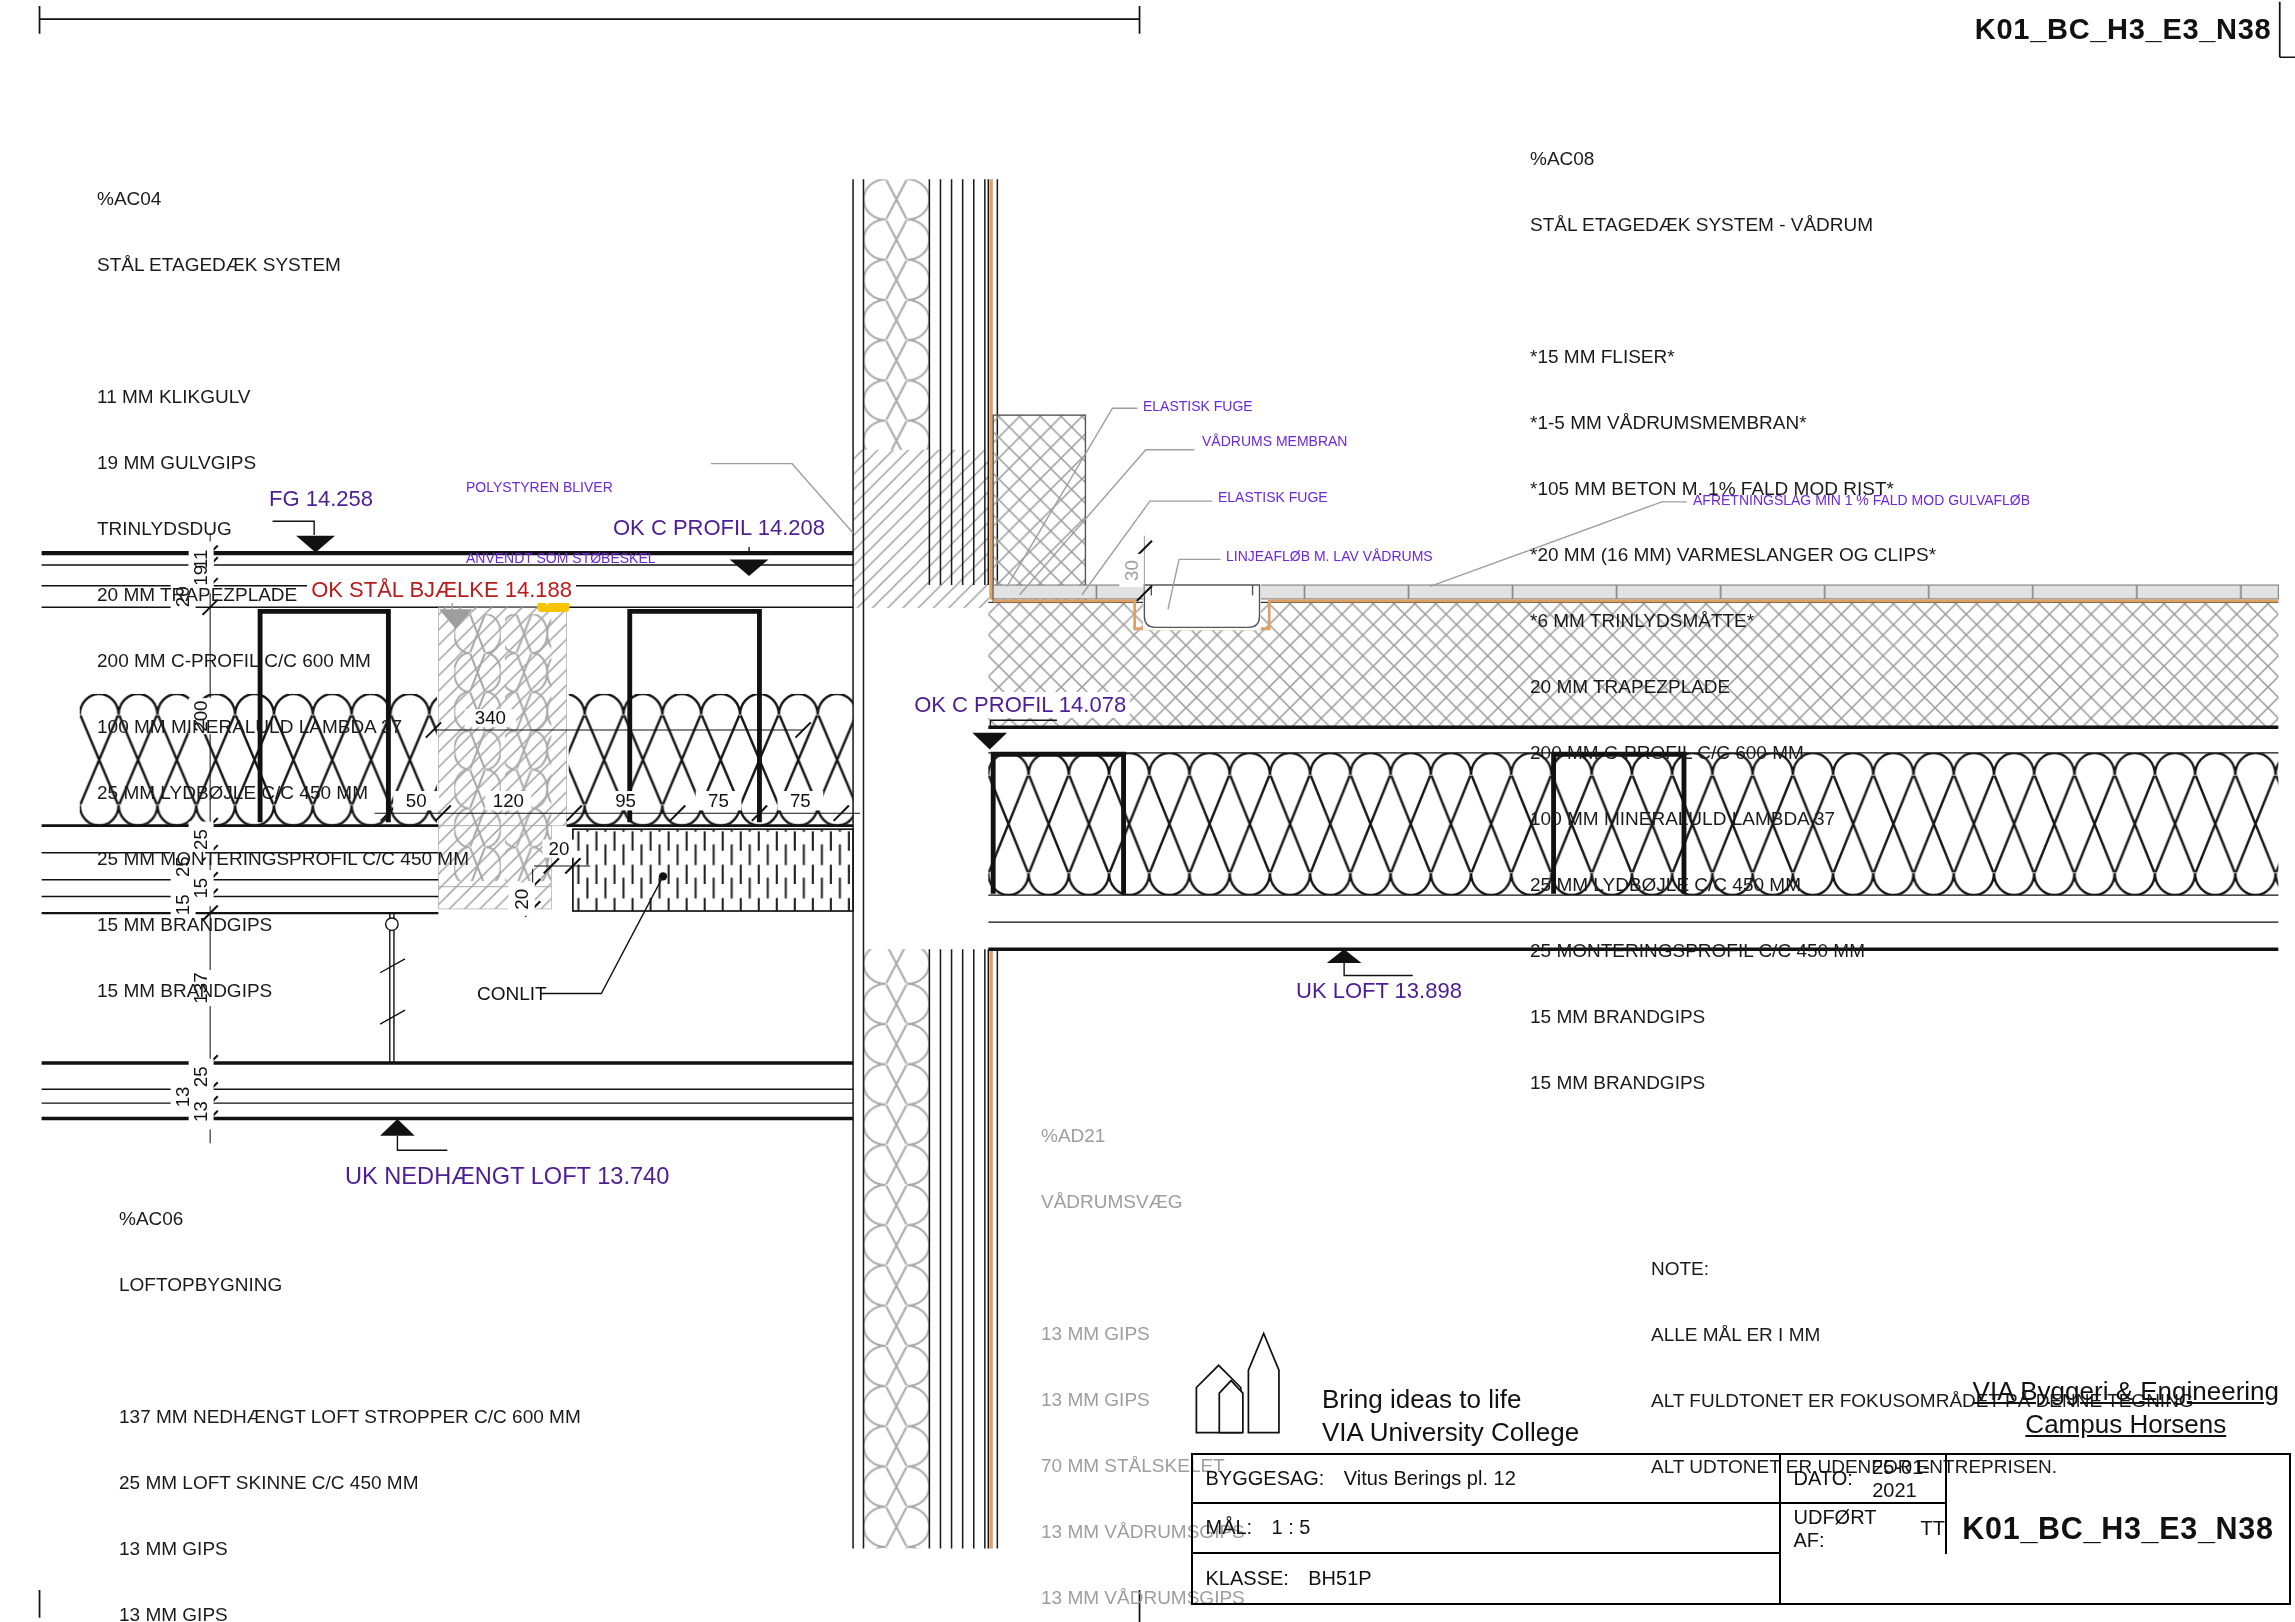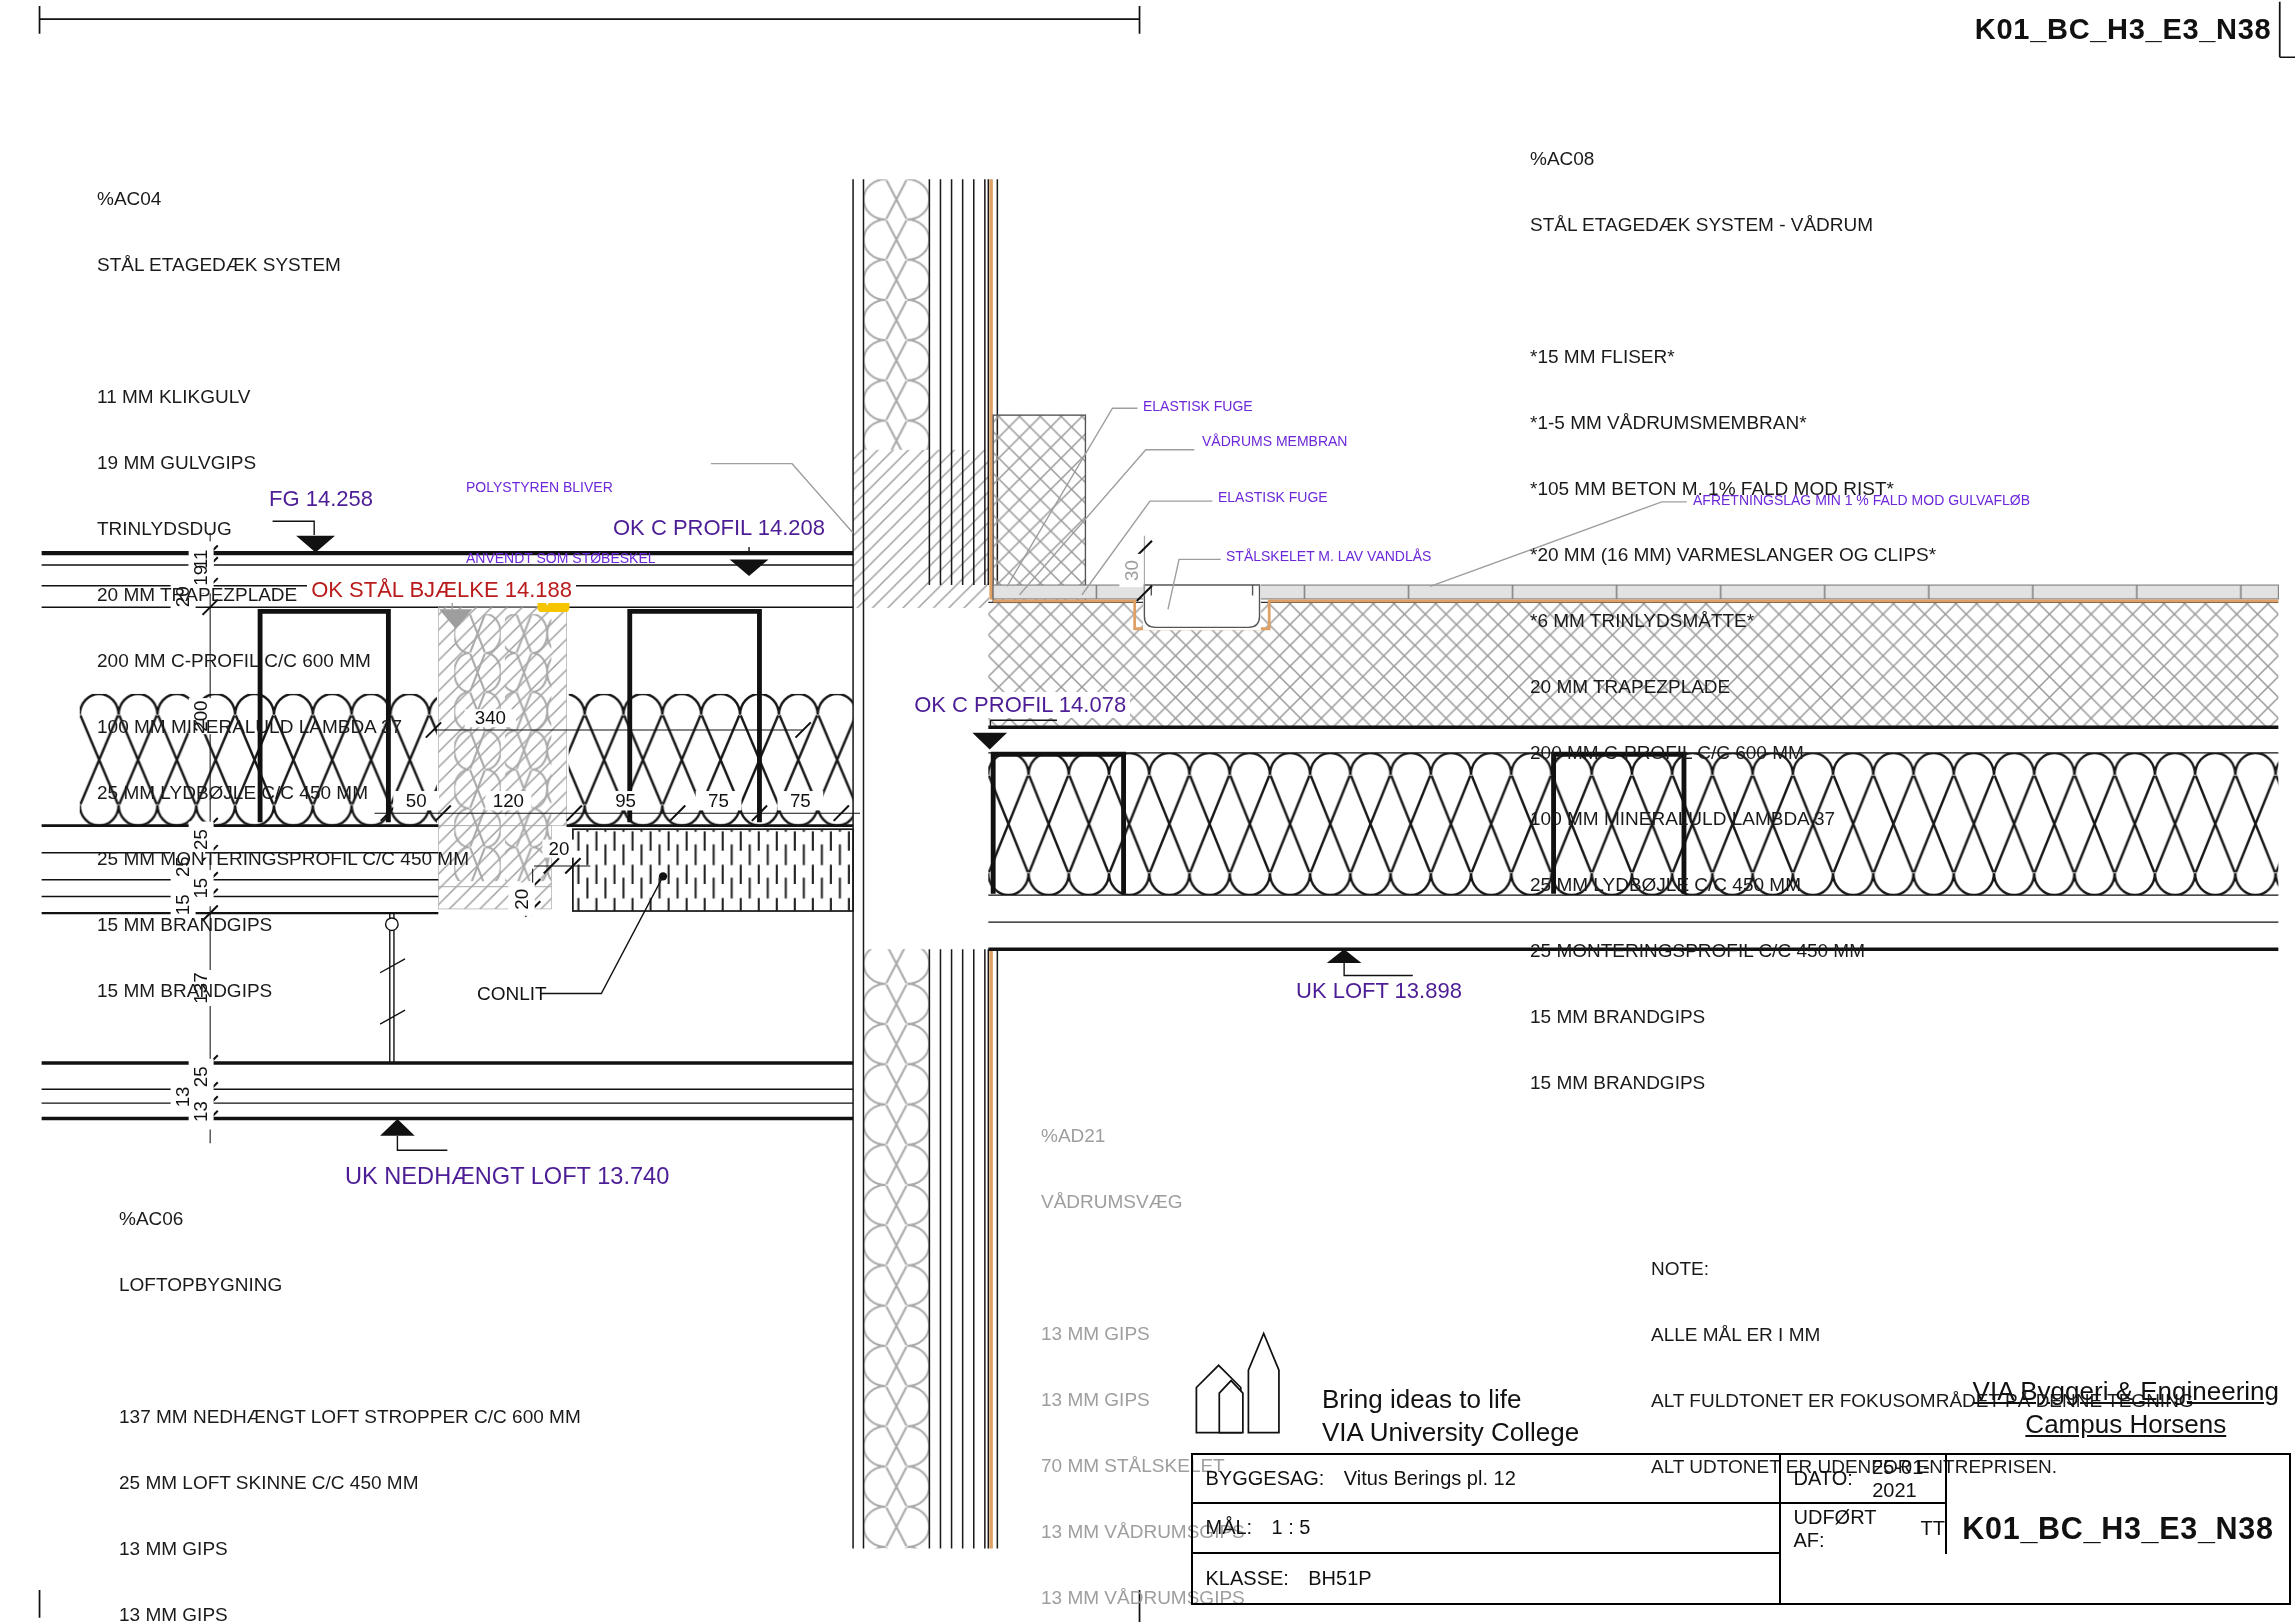--- a/index.html
+++ b/index.html
@@ -285,21 +285,21 @@
   <div>ALT UDTONET ER UDENFOR ENTREPRISEN.</div>
 </div>
 
 <div class="ann" style="left:466px;top:429px">
   <div>POLYSTYREN BLIVER</div>
   <div>ANVENDT SOM STØBESKEL</div>
 </div>
 <div class="ann" style="left:1143px;top:395px">ELASTISK FUGE</div>
 <div class="ann" style="left:1202px;top:430px">VÅDRUMS MEMBRAN</div>
 <div class="ann" style="left:1218px;top:486px">ELASTISK FUGE</div>
-<div class="ann" style="left:1226px;top:545px">STÅLSKELET M. LAV VANDLÅS</div>
+<div class="ann" style="left:1226px;top:545px">LINJEAFLØB M. LAV VÅDRUMS</div>
 <div class="ann" style="left:1693px;top:489px">AFRETNINGSLAG MIN 1 % FALD MOD GULVAFLØB</div>
 <div class="ann" style="left:477px;top:982px;color:#111;font-size:19px">CONLIT</div>
 
 <div class="lvl" style="left:269px;top:486px">FG 14.258</div>
 <div class="lvl" style="left:613px;top:515px">OK C PROFIL 14.208</div>
 <div class="lvl gray mask" style="left:307px;top:577px">OK STÅL BJÆLKE 14.188</div>
 <div class="lvl mask" style="left:910px;top:692px">OK C PROFIL 14.078</div>
 <div class="lvl" style="left:1296px;top:978px">UK LOFT 13.898</div>
 <div class="lvl" style="left:345px;top:1163px;font-size:23.6px">UK NEDHÆNGT LOFT 13.740</div>
 

